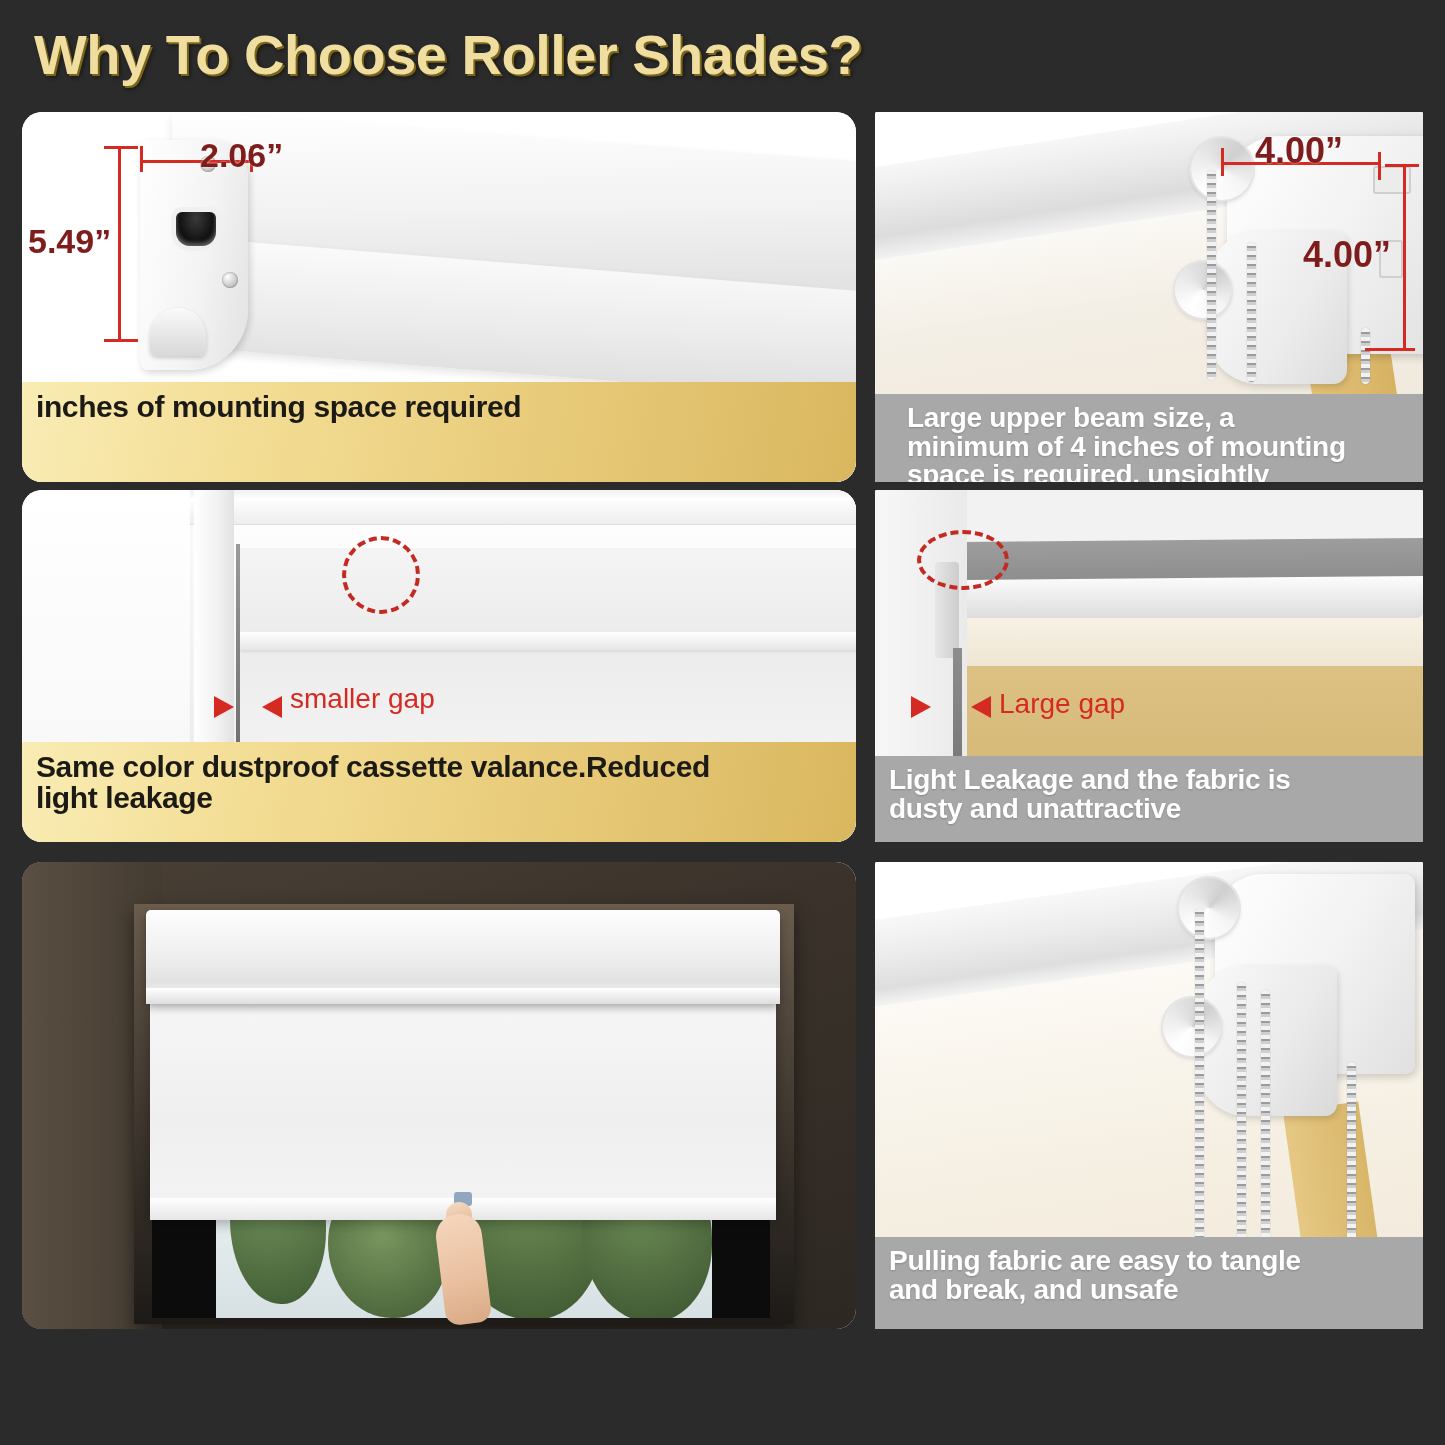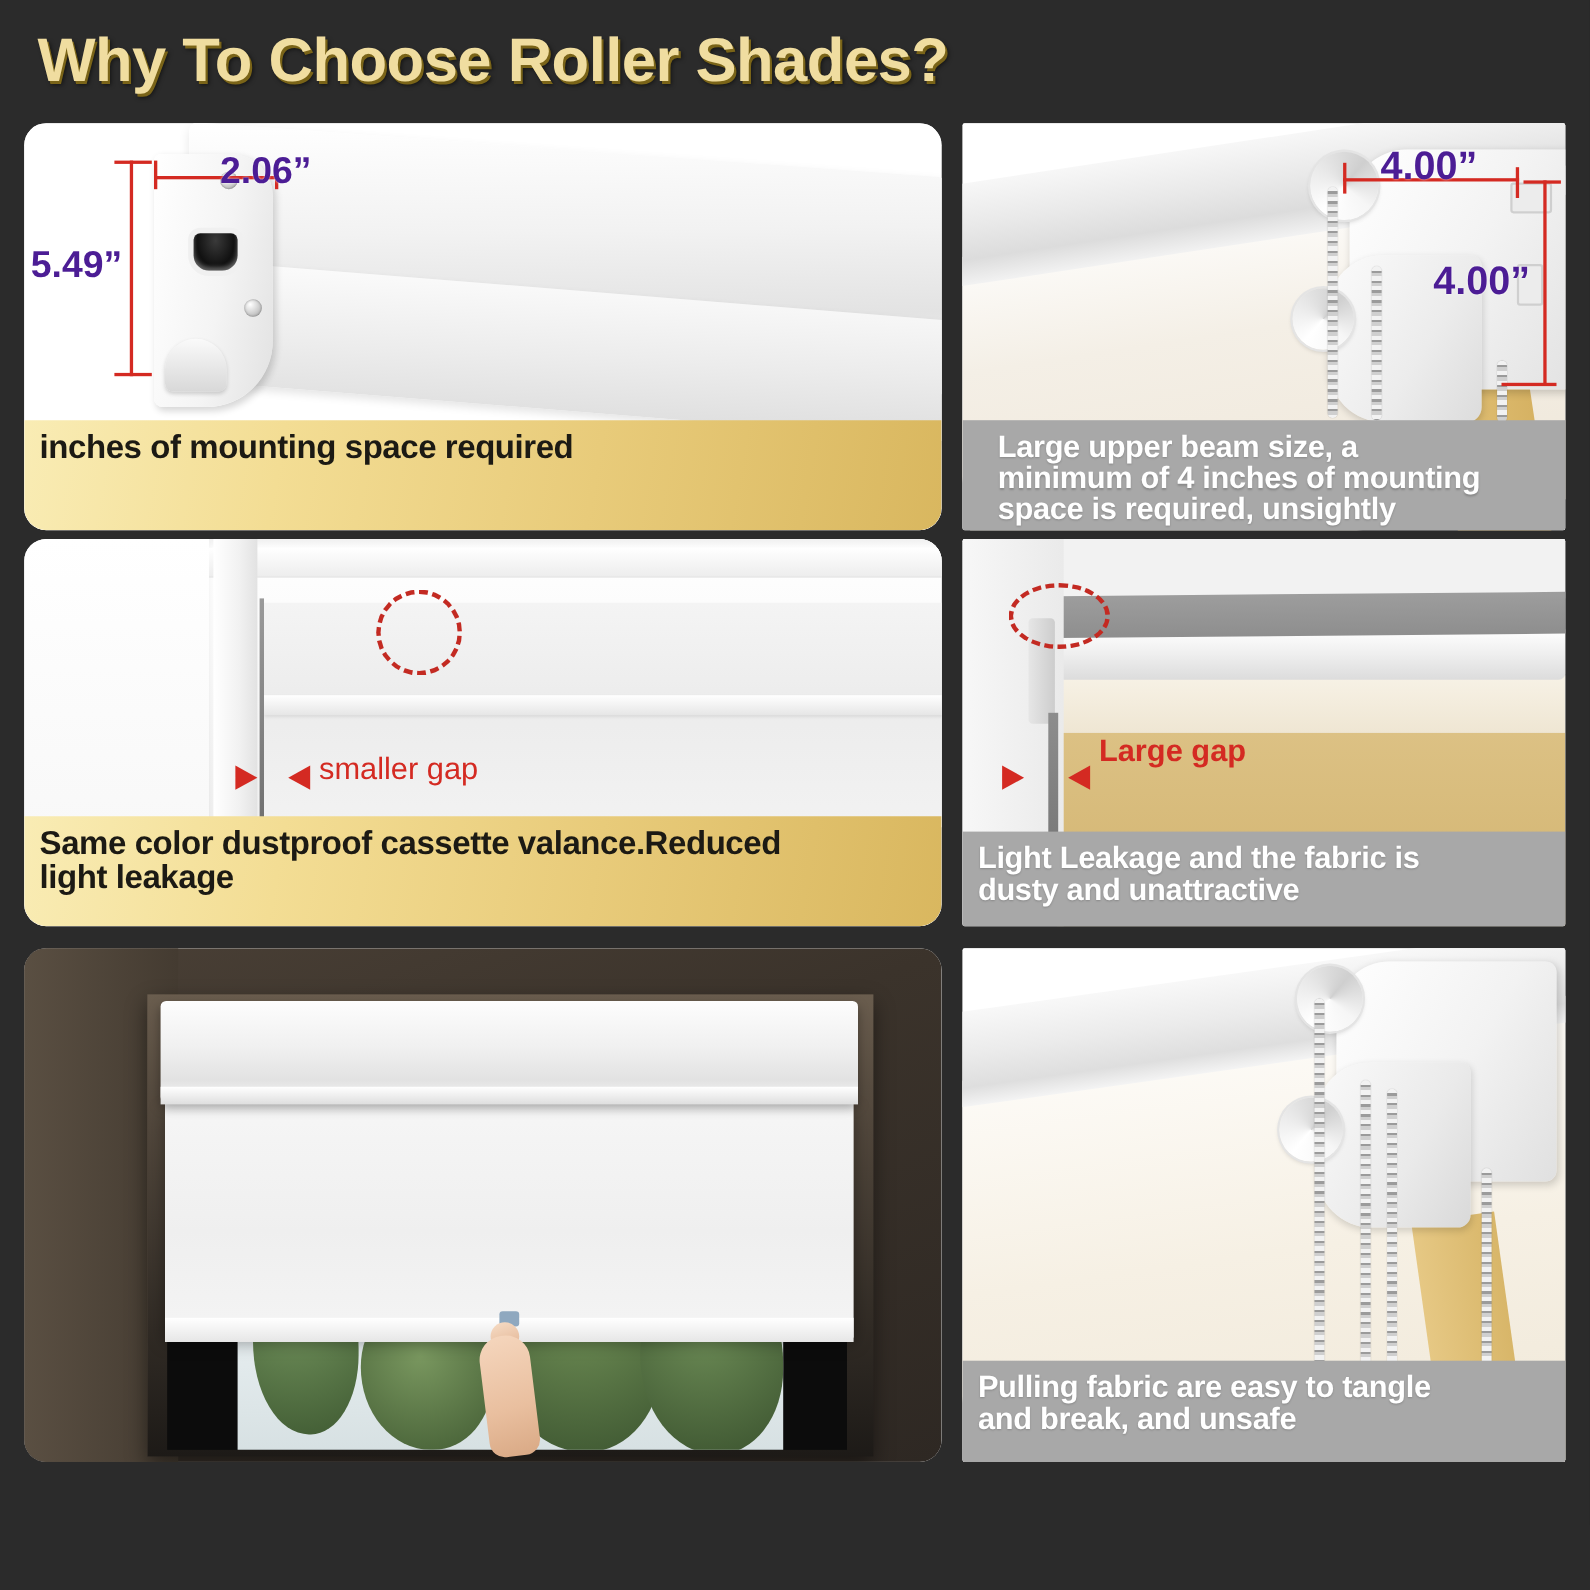--- a/index.html
+++ b/index.html
@@ -52,21 +52,21 @@
   .cap.gray{
     background:#a8a8a8;
     color:#ffffff;
     font-size:28px;line-height:1.02;
     letter-spacing:-0.3px;
     text-shadow:0 1px 2px rgba(0,0,0,.20);
   }
   .cap .ln{display:block;white-space:nowrap;}
 
   .cap.gold.h1{height:100px;}
-  .cap.gray.h1{height:100px;padding-left:32px;}
+  .cap.gray.h1{height:88px;padding-left:32px;}
   .cap.gold.h2{height:100px;}
   .cap.gray.h2{height:86px;margin-top:12px;}
   .cap.gold.h3{height:100px;}
   .cap.gray.h3{height:92px;}
 
   
   .stage{position:absolute;left:0;top:0;right:0;bottom:0;}
 
   
   .lintex{
@@ -115,21 +115,21 @@
     position:absolute;left:128px;top:196px;width:56px;height:48px;
     background:linear-gradient(180deg,#fafafa,#d8d8d8);
     border-radius:30px 30px 8px 8px;box-shadow:0 2px 4px rgba(0,0,0,.18);
   }
 
   
   .dim{position:absolute;background:#d42a22;}
   .dimv{width:3px;}
   .dimh{height:3px;}
   .dimtxt{
-    position:absolute;color:#4c1d95;font-weight:bold;
+    position:absolute;color:#7f1d1d;font-weight:bold;
     text-shadow:0 0 2px rgba(255,255,255,.9);
   }
   .tick{position:absolute;background:#d42a22;}
 
   
   .p2 .bg{position:absolute;inset:0;background:#ffffff;}
   .p2 .tube{
     position:absolute;left:-20px;top:58px;width:1010px;height:92px;
     background:linear-gradient(180deg,#f7f7f7 0%,#e9e9e9 42%,#dcdcdc 75%,#f2f2f2 100%);
     transform:rotate(-8.6deg);transform-origin:0 0;border-radius:6px;
@@ -409,21 +409,21 @@
           <div class="cream"></div>
           <div class="tube"></div>
           <div class="darkband"></div>
           <div class="wallL"></div>
           <div class="brk"></div>
           <div class="gapline"></div>
           <div class="dashcircle" style="left:42px;top:40px;width:84px;height:52px;"></div>
 
           <div class="arrowR" style="left:36px;top:206px;"></div>
           <div class="arrowL" style="left:96px;top:206px;"></div>
-          <div class="gaptxt" style="left:124px;top:177px;font-weight:bold;">Large gap</div>
+          <div class="gaptxt" style="left:124px;top:198px;">Large gap</div>
         </div>
         <div class="cap gray h2">
           <span class="ln">Light Leakage and the fabric is</span>
           <span class="ln">dusty and unattractive</span>
         </div>
       </div>
     </div>
 
     <div class="row row3">
 

